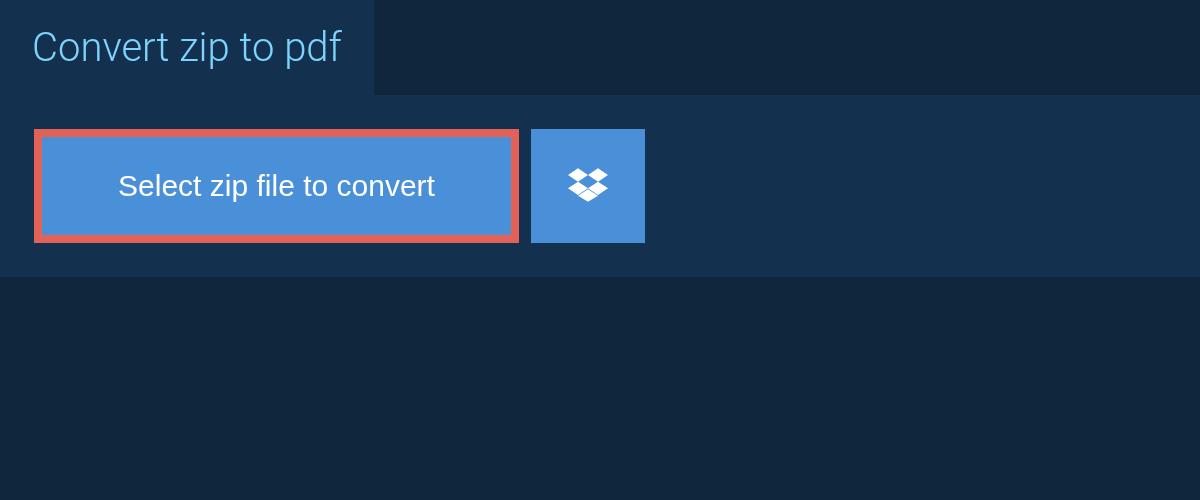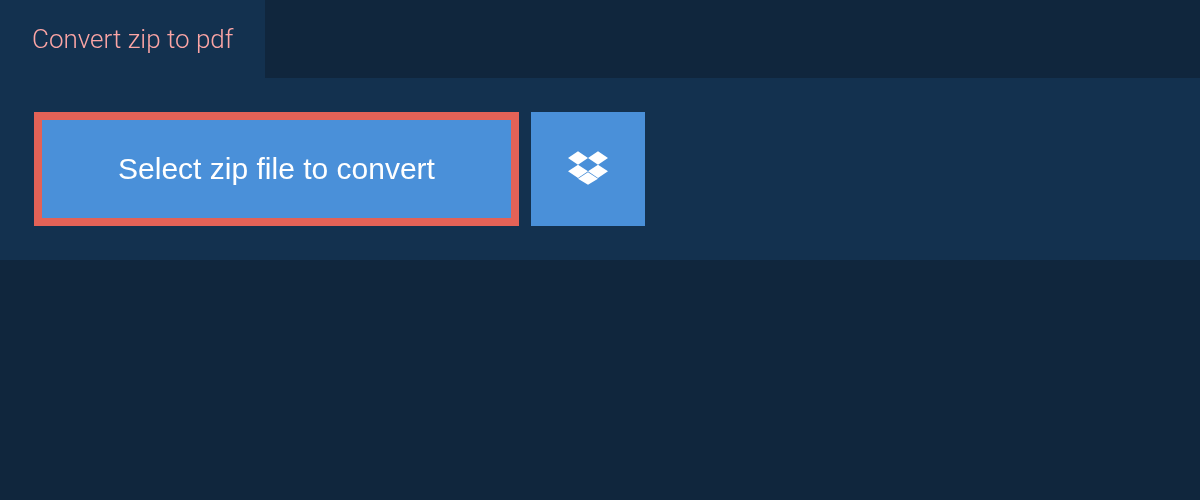--- a/index.html
+++ b/index.html
@@ -11,22 +11,22 @@
       width: 1200px;
       height: 500px;
       background: #10263d;
       font-family: -apple-system, BlinkMacSystemFont, "Segoe UI", Roboto, Helvetica, Arial, sans-serif;
       overflow: hidden;
     }
     .tab-header {
       background: #13314f;
       display: inline-block;
       padding: 24px 32px;
-      color: #fca5a5;
-      font-size: 26px;
+      color: #7dd3fc;
+      font-size: 40px;
       font-weight: 300;
     }
     .panel {
       background: #13314f;
       padding: 34px 34px;
     }
     .button-row {
       display: flex;
       gap: 12px;
       align-items: stretch;

